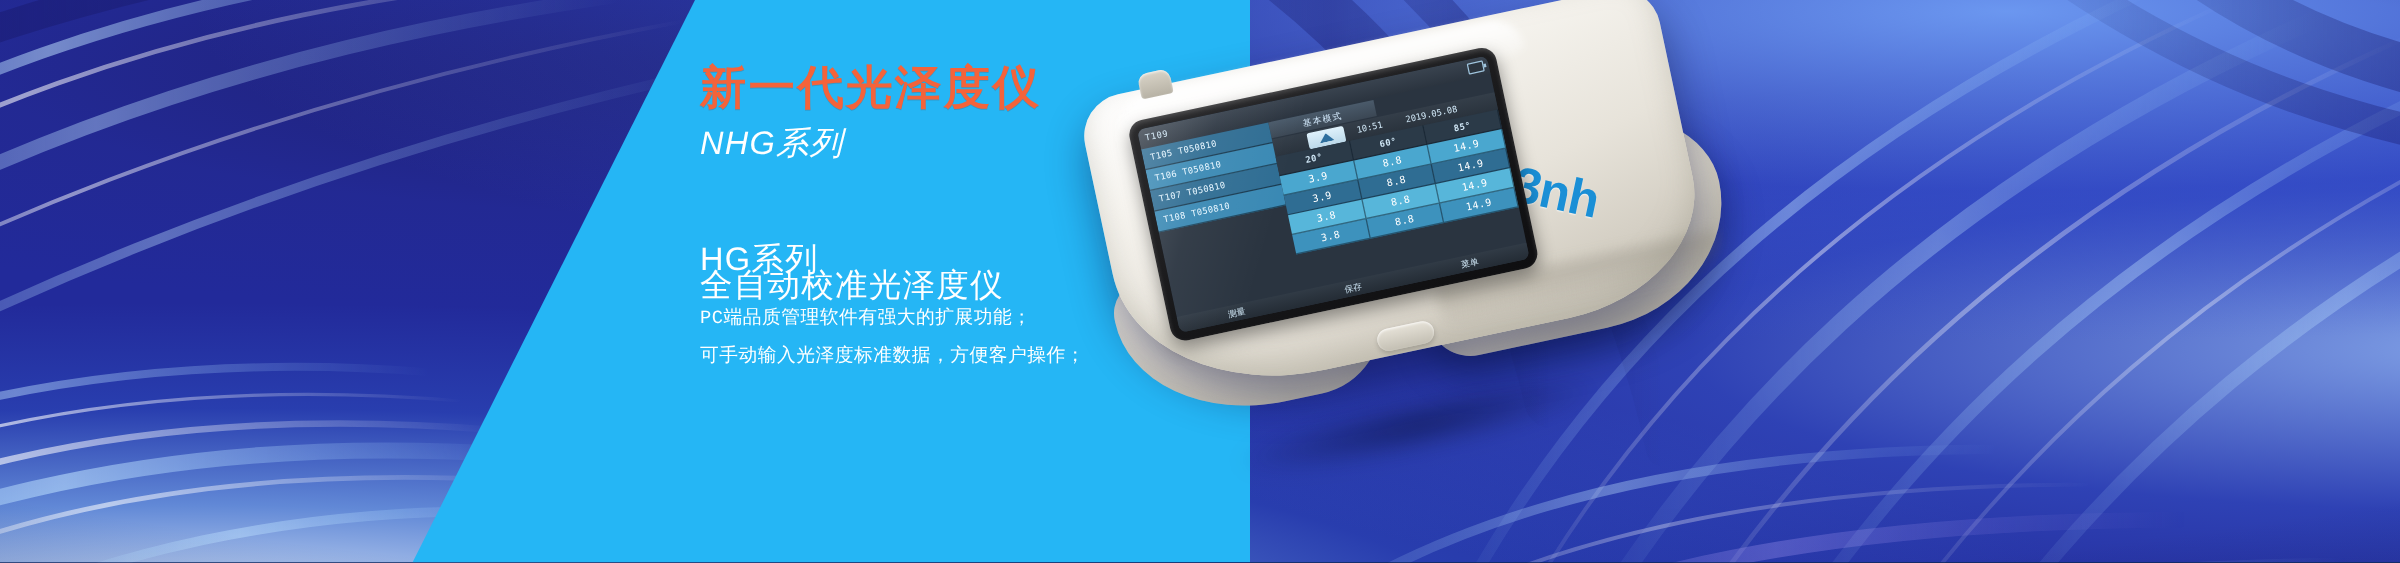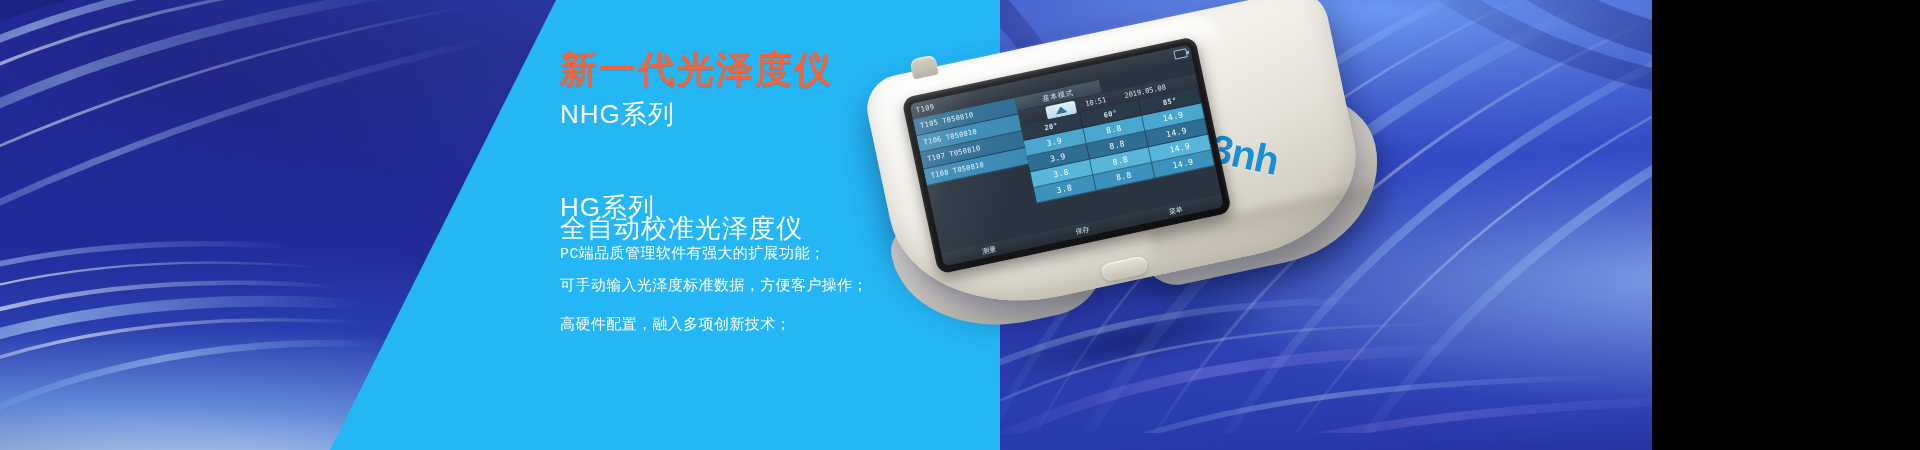--- a/index.html
+++ b/index.html
@@ -1,16 +1,16 @@
 <!DOCTYPE html>
 <html><head>
 <meta charset="utf-8">
 <style>
   html,body{margin:0;padding:0;background:#000;}
-  .stage{position:relative;width:1652px;height:450px;overflow:hidden;
+  .stage{position:relative;width:1920px;height:450px;overflow:hidden;
          font-family:"Liberation Sans","DejaVu Sans",sans-serif;}
 
   
   .bg{position:absolute;inset:0;background:#1a1f8c;overflow:hidden;}
   .bg-base{position:absolute;inset:-10%;
     background:
       radial-gradient(120% 90% at 8% 95%, #cfe6ff 0%, #7fc0ff 14%, #3a7fe8 32%, #2f4fd0 55%, #262a9e 75%, #1b1c6e 100%),
       linear-gradient(100deg,#191a74 0%,#2730a8 28%,#3a58d8 50%,#2b3bb0 72%,#1d2municipal 100%);
     background-color:#222a9a;}
   .bg-base2{position:absolute;inset:-10%;
@@ -34,21 +34,21 @@
     opacity:0;}
 
   
   .copy{position:absolute;left:560px;top:0;width:440px;height:450px;}
   .headline{position:absolute;left:0;top:48px;
     font-size:37px;line-height:44px;font-weight:700;color:#f4633a;
     letter-spacing:2px;white-space:nowrap;
     text-shadow:0 1px 0 rgba(120,20,0,.18);}
   .sub{position:absolute;left:0;color:#ffffff;white-space:nowrap;
     font-size:26px;line-height:36px;font-weight:400;letter-spacing:1px;}
-  .sub.s1{top:96px;}
+  .sub.s1{top:96px;font-style:italic;}
   .sub.s2{top:134px;}
   .sub.s3{top:189px;}
   .sub.s4{top:210px;text-align:right;}
   .body{position:absolute;left:0;color:#ffffff;white-space:nowrap;
     font-size:15px;line-height:28px;font-weight:400;letter-spacing:.4px;}
   .body.b1{top:241px;font-family:Liberation Mono, monospace;}
   .body.b2{top:271px;}
   .body.b3{top:310px;}
 
   
@@ -228,21 +228,20 @@
 
   <div class="copy">
     <div class="headline">新一代光泽度仪</div>
 
     <div class="sub s1">NHG系列</div>
     <div class="sub s3">HG系列</div>
     <div class="sub s4">全自动校准光泽度仪</div>
 
     <div class="body b1">PC端品质管理软件有强大的扩展功能；</div>
     <div class="body b2">可手动输入光泽度标准数据，方便客户操作；</div>
-    <div class="body b3">高硬件配置，融入多项创新技术；</div>
   </div>
 
   <div class="device">
     <div class="dev-shadow"></div>
 
     <div class="dev-body">
       <div class="shell-nose"></div>
       <div class="shell-tail"></div>
       <div class="shell">
         <div class="shell-hl"></div>

